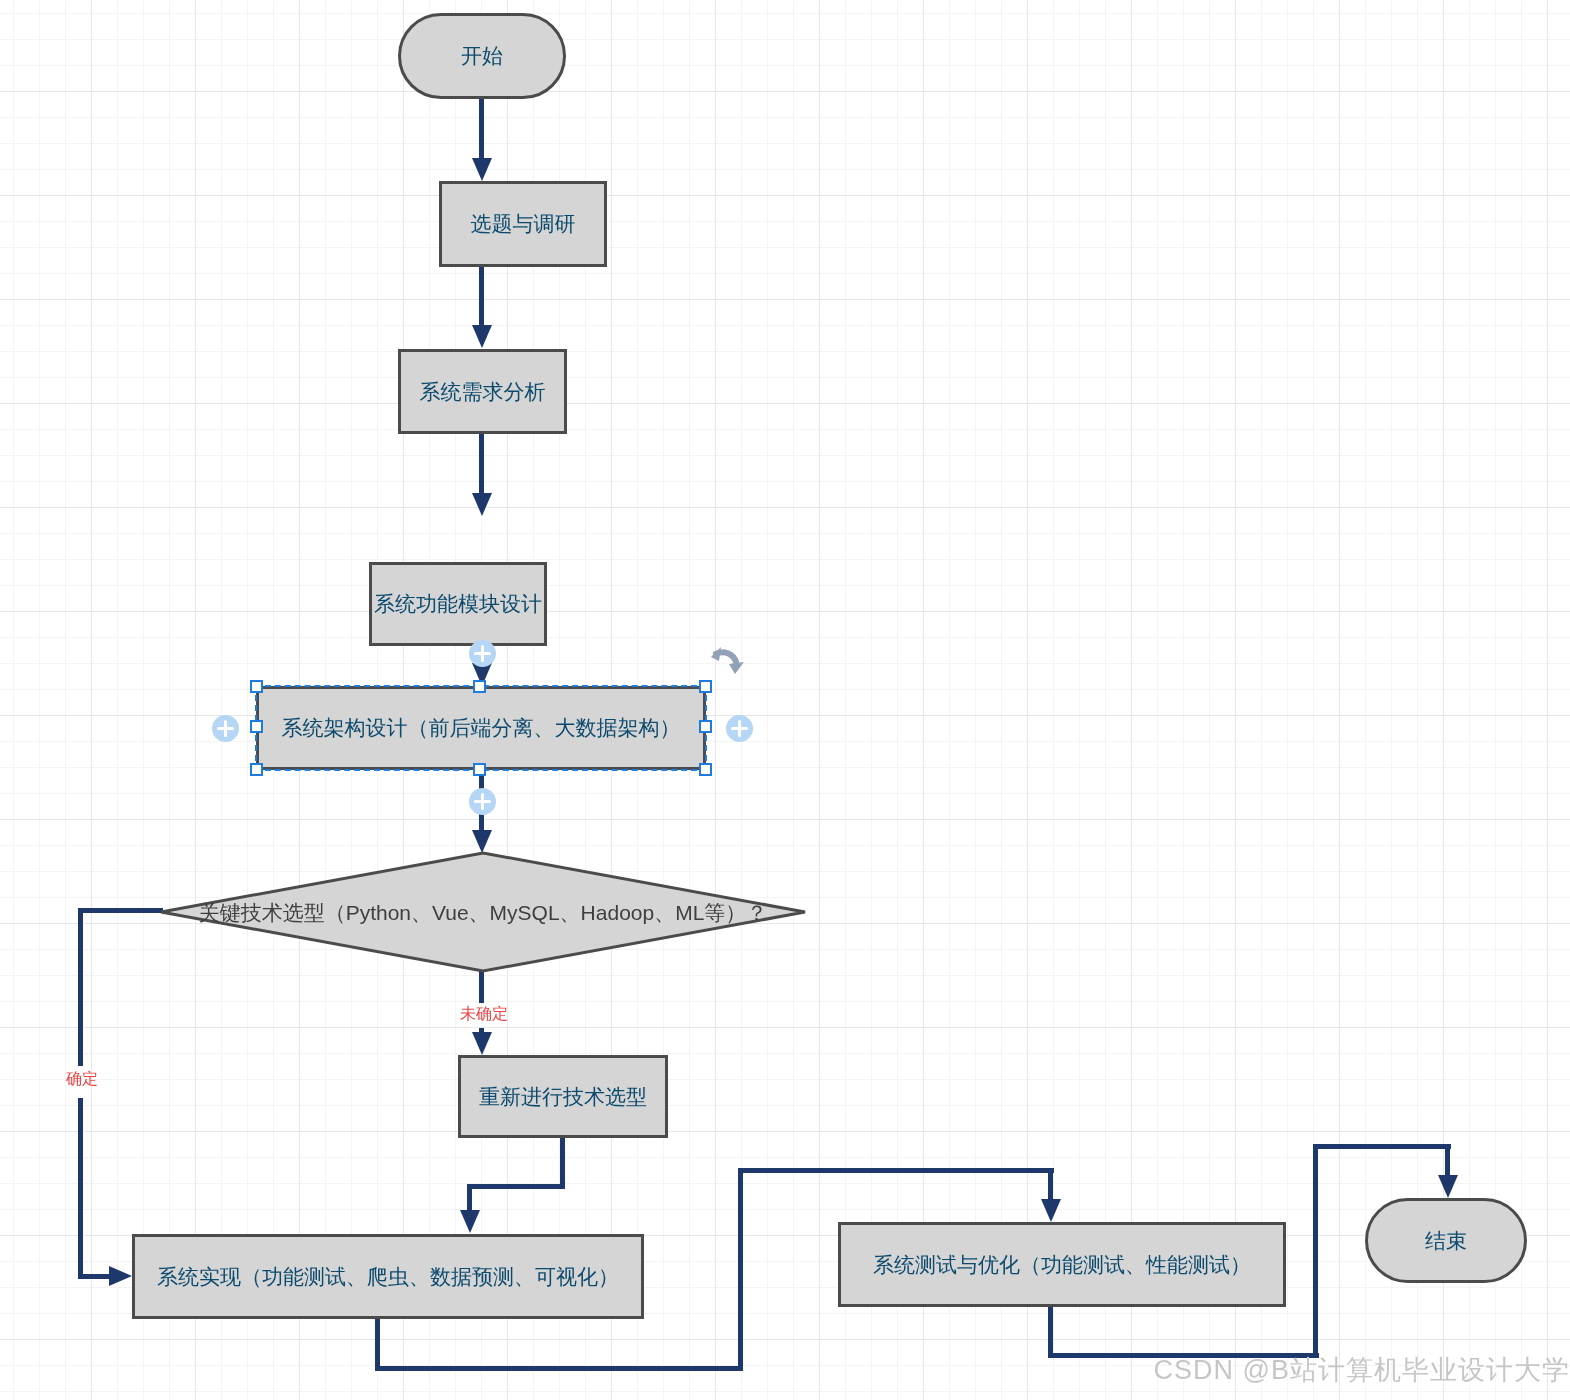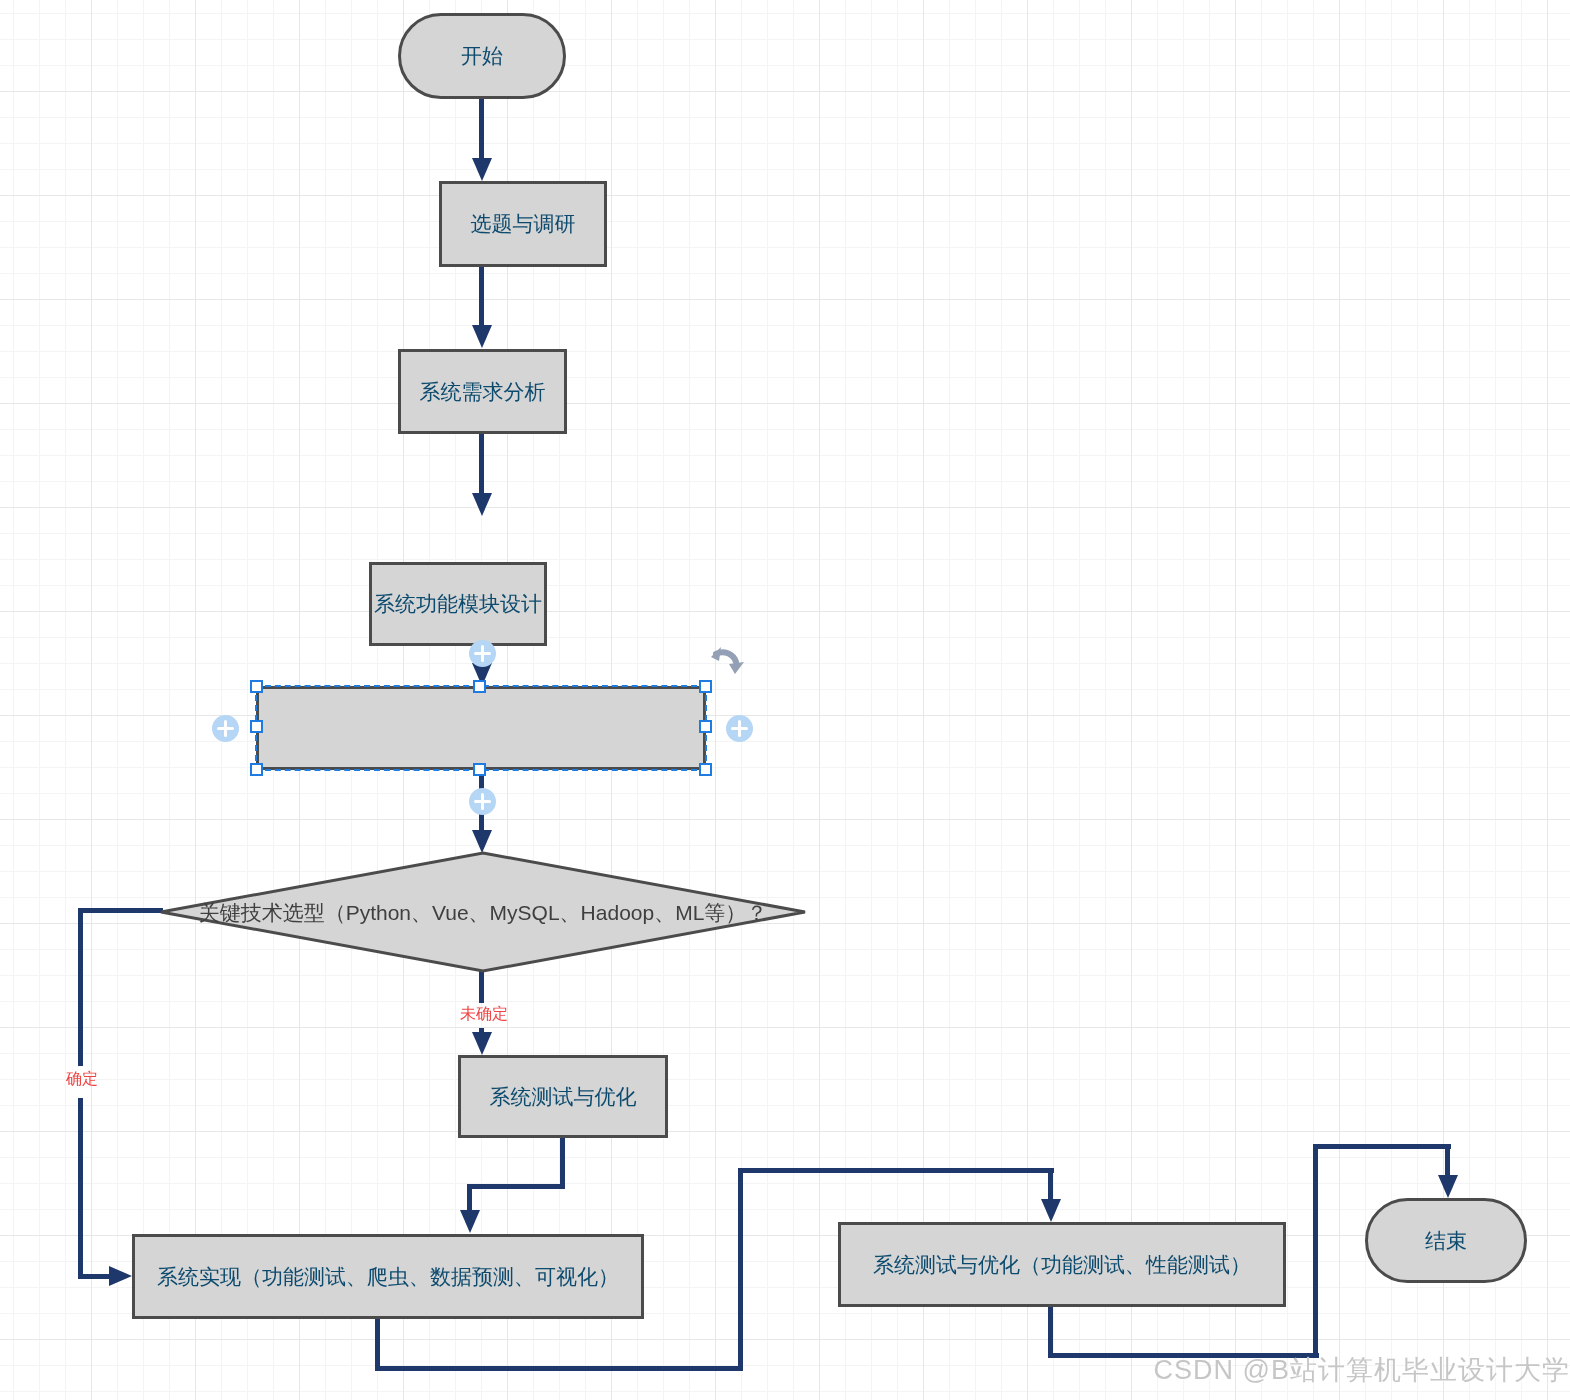--- a/index.html
+++ b/index.html
@@ -130,20 +130,21 @@
 
 <div class="node" style="left:398px;top:349px;width:169px;height:85px;">
   <span>系统需求分析</span>
 </div>
 
 <div class="node" style="left:369px;top:517px;width:178px;height:84px;margin-top:45px;">
   <span>系统功能模块设计</span>
 </div>
 
 <div class="node" style="left:256px;top:686px;width:450px;height:84px;">
+  <span>系统架构设计（前后端分离、大数据架构）</span>
   <div class="sel-border"></div>
   <div class="hd" style="left:-9px;top:-9px;"></div>
   <div class="hd" style="left:calc(50% - 8px);top:-9px;"></div>
   <div class="hd" style="right:-9px;top:-9px;"></div>
   <div class="hd" style="left:-9px;top:calc(50% - 8px);"></div>
   <div class="hd" style="right:-9px;top:calc(50% - 8px);"></div>
   <div class="hd" style="left:-9px;bottom:-9px;"></div>
   <div class="hd" style="left:calc(50% - 8px);bottom:-9px;"></div>
   <div class="hd" style="right:-9px;bottom:-9px;"></div>
 </div>
@@ -160,21 +161,21 @@
     <polygon points="26,23 41,21 32,33" fill="#93a0b5"></polygon>
   </svg>
 </div>
 
 <svg class="diamond-svg" width="650" height="122">
   <polygon points="325,2 647,61 325,120 3,61" fill="#d5d5d5" stroke="#4b4b4b" stroke-width="3"></polygon>
 </svg>
 <div class="diamond-text">关键技术选型（Python、Vue、MySQL、Hadoop、ML等）？</div>
 
 <div class="node" style="left:458px;top:1055px;width:210px;height:83px;">
-  <span>系统测试与优化</span>
+  <span>重新进行技术选型</span>
 </div>
 
 <div class="node" style="left:132px;top:1234px;width:512px;height:85px;">
   <span>系统实现（功能测试、爬虫、数据预测、可视化）</span>
 </div>
 
 <div class="node" style="left:838px;top:1222px;width:448px;height:85px;">
   <span>系统测试与优化（功能测试、性能测试）</span>
 </div>
 

